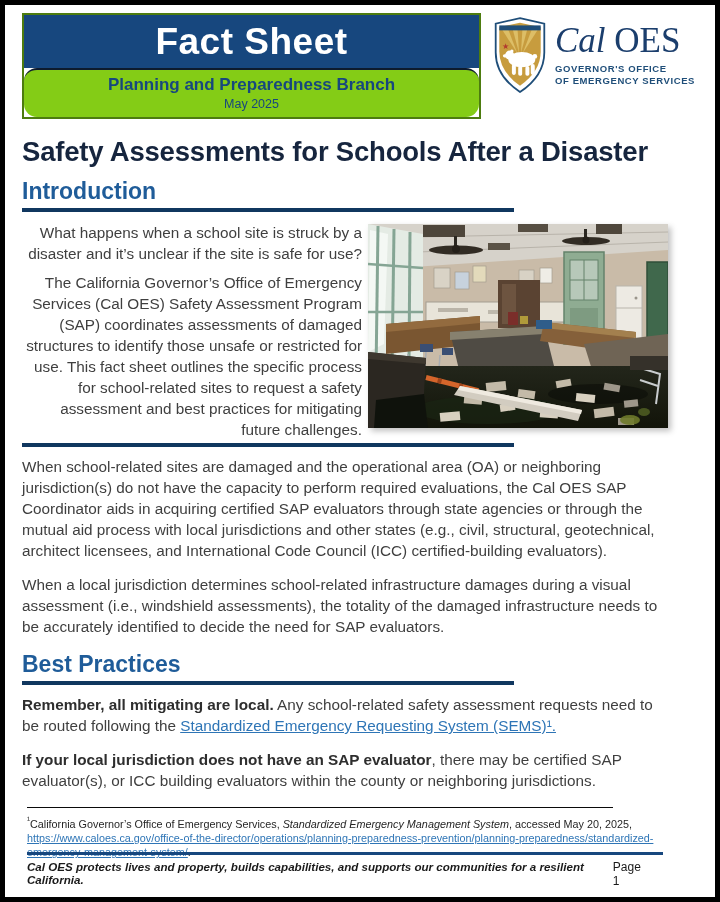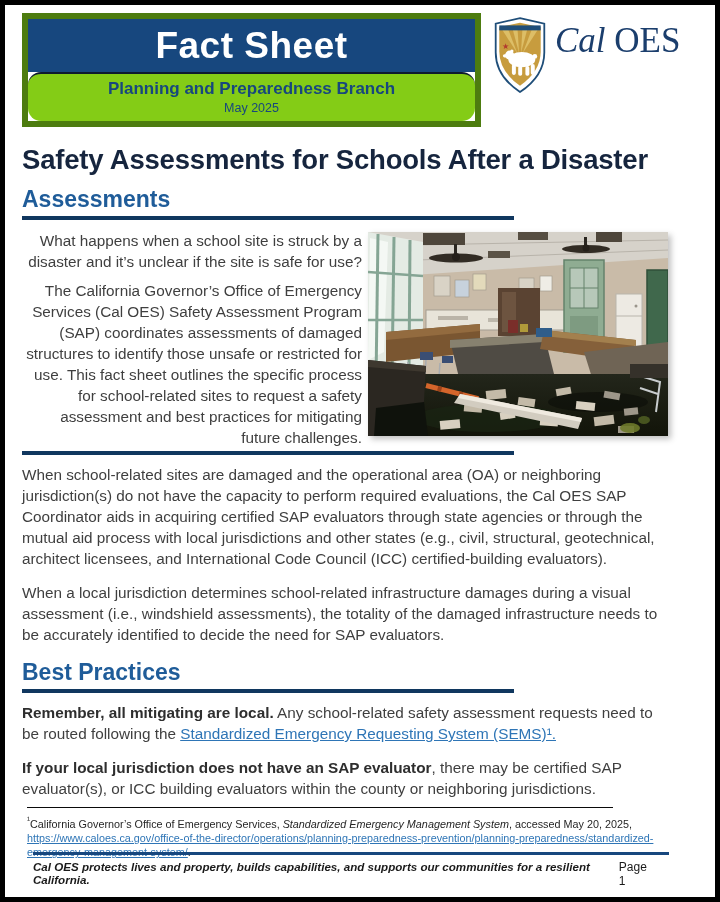--- a/index.html
+++ b/index.html
@@ -10,21 +10,21 @@
     border:5px solid #000;
     background:#fff;
     font-family:"Liberation Sans", sans-serif;
     color:#3f3f3f;
     overflow:hidden;
   }
   .content { padding:8px 16px 0 17px; }
 
   
   .header-row { display:flex; align-items:flex-start; }
-  .header-box { width:459px; border:6px solid #4d7c0f; }
+  .header-box { width:459px; border:2px solid #4d7c0f; }
   .title-bar {
     height:53px; background:#17477e;
     display:flex; align-items:center; justify-content:center;
   }
   .title-bar span {
     color:#fff; font-size:37px; font-weight:bold; letter-spacing:.5px;
   }
   .sub-bar {
     background:#84cc16; border-top:2px solid #0d1b2e;
     text-align:center; padding:5px 0 6px;border-radius:13px;
@@ -76,21 +76,21 @@
 
   
   .footnote {
     position:absolute; left:22px; right:22px; bottom:37px;
     font-size:10.8px; line-height:14.6px; color:#262626;
   }
   .footnote-sep { width:586px; border-top:1.6px solid #0a0a0a; margin-bottom:5px; }
   .footnote .italic { font-style:italic; }
   .footnote a.doc-link { overflow-wrap:anywhere; }
 
-  .footer { position:absolute; left:28px; bottom:9px; width:636px; }
+  .footer { position:absolute; left:22px; bottom:9px; width:636px; }
   .footer-rule { height:3px; background:#17477e; margin-bottom:5px; }
   .footer-line { display:flex; justify-content:space-between; align-items:baseline; }
   .motto { font-size:11.6px; font-weight:bold; font-style:italic; color:#1a1a1a; }
   .page-num { font-size:12px; color:#1a1a1a; padding-right:14px; }
 </style>
 </head>
 <body>
 
 <div class="page">
   <div class="content">
@@ -125,27 +125,31 @@
             <rect x="21" y="52" width="4.4" height="12" rx="2"></rect>
             <rect x="28" y="54" width="4.4" height="11" rx="2"></rect>
             <rect x="36" y="54" width="4.4" height="11" rx="2"></rect>
             <rect x="42" y="52" width="4.4" height="12" rx="2"></rect>
             <circle cx="46.5" cy="43.5" r="2.6"></circle>
           </g>
           <text x="10" y="35" font-size="9" fill="#b23a2e">★</text>
         </svg>
         <div class="logo-text-col">
           <div class="logo-wordmark"><span class="cal">Cal</span><span> OES</span></div>
+          <div class="logo-sub">
+            <div>GOVERNOR'S OFFICE</div>
+            <div>OF EMERGENCY SERVICES</div>
+          </div>
         </div>
       </div>
     </div>
 
     <h1 class="doc-title">Safety Assessments for Schools After a Disaster</h1>
 
-    <h2 class="section-heading">Assessments</h2>
+    <h2 class="section-heading">Introduction</h2>
     <div class="section-rule"></div>
 
     <div class="intro-row">
       <div class="intro-text">
         <p class="body-text">What happens when a school site is struck by a disaster and it’s unclear if the site is safe for use?</p>
         <p class="body-text">The California Governor’s Office of Emergency Services (Cal OES) Safety Assessment Program (SAP) coordinates assessments of damaged structures to identify those unsafe or restricted for use. This fact sheet outlines the specific process for school-related sites to request a safety assessment and best practices for mitigating future challenges.</p>
       </div>
 
       <div class="photo-frame">
         <svg width="300" height="204" viewBox="0 0 300 204">

